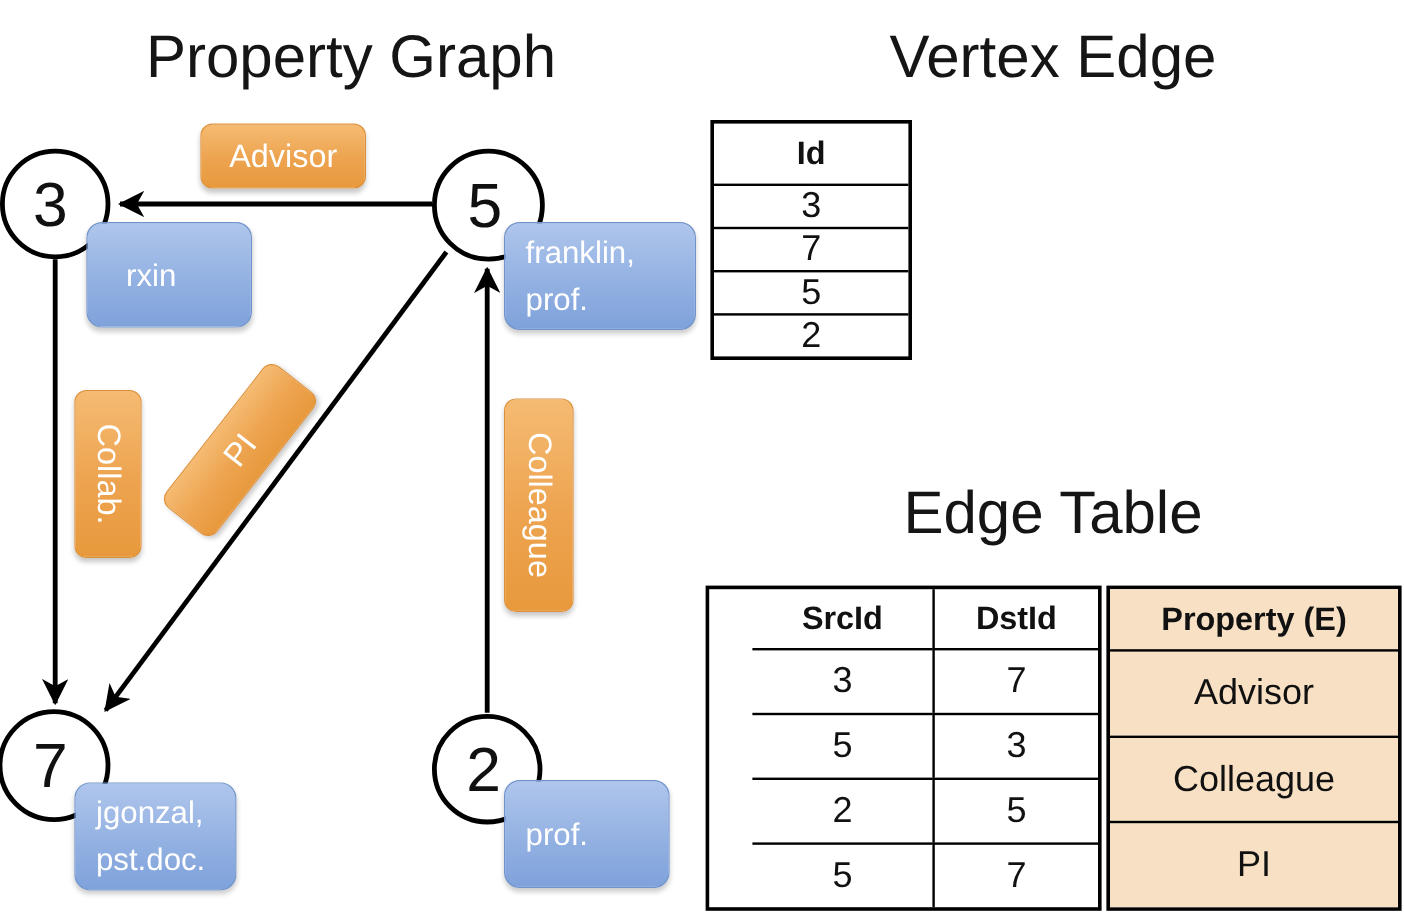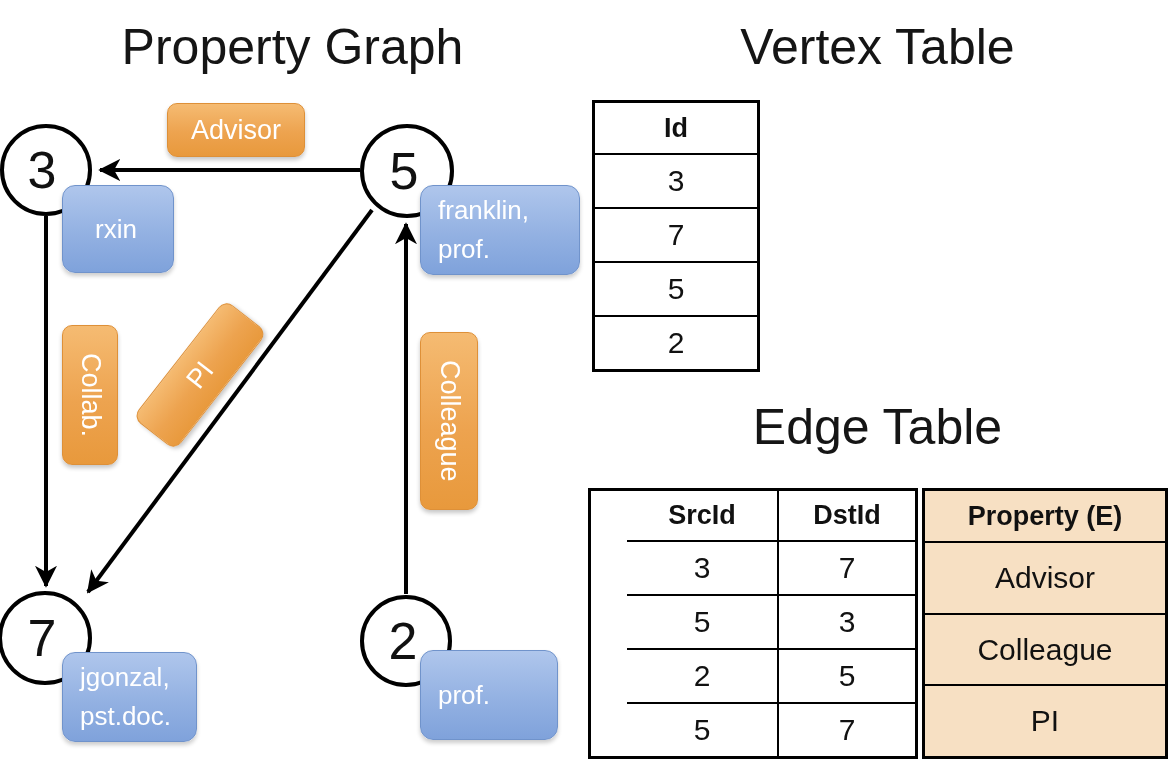--- a/index.html
+++ b/index.html
@@ -26,28 +26,28 @@
   #lbl-advisor   { left:167px; top:103px; width:138px; height:54px; }
   #lbl-collab    { left:62px;  top:325px; width:56px;  height:140px; }
   #lbl-colleague { left:420px; top:332px; width:58px;  height:178px; }
   #lbl-pi        { left:125px; top:348px; width:150px; height:54px; transform:rotate(-52deg); }
 
   .vlabel { position:absolute; display:flex; flex-direction:column; justify-content:center;
             padding-left:17px; gap:2px;
             background:linear-gradient(180deg,#AFC6EC 0%, #93B1E2 55%, #7FA2DB 100%);
             border:1px solid #7093CB; border-radius:13px; color:#fff;
             font-size:26px; line-height:1.42; box-shadow:0 3px 4px rgba(0,0,0,.2); }
-  #vp-rxin     { left:62px;  top:185px; width:112px; height:88px;padding-left:32px; }
+  #vp-rxin     { left:72px;  top:185px; width:138px; height:88px;padding-left:32px; }
   #vp-franklin { left:420px; top:185px; width:160px; height:90px; }
   #vp-jgonzal  { left:62px;  top:652px; width:135px; height:90px; }
   #vp-istoica  { left:420px; top:650px; width:138px; height:90px; }
 
   
   .tbl-wrap { position:absolute; display:flex; }
-  #vertex-table { left:592px; top:100px; width:576px; height:272px; }
+  #vertex-table { left:592px; top:100px; width:576px; height:272px;flex-direction:column; }
   #edge-table   { left:588px; top:488px; width:580px; height:271px; }
 
   .col { display:flex; flex-direction:column; border:3px solid #000; background:#fff; }
   .cell { flex:1 1 0; display:flex; align-items:center; justify-content:center;
           border-top:2px solid #000; font-size:30px; text-align:center; }
   .cell:first-child { border-top:none; }
   .cell.hdr { font-weight:bold; font-size:27px; }
   .cell.hdr { flex:0 0 50px; }
   .blue  .cell { background:#D5DFF2; }
   .peach .cell { background:#F7E0C3; }
@@ -61,21 +61,21 @@
   #et-src-dst .gcell.c2 { border-left:2px solid #000; }
   #et-src-dst .gcell.r0 { border-top:none; font-weight:bold; font-size:27px; }
   #et-prop { width:246px; margin-left:4px; }
 </style>
 </head>
 <body>
 
 <div id="stage">
 
   <div class="big-title" id="t-graph">Property Graph</div>
-  <div class="big-title" id="t-vertex">Vertex Table</div>
+  <div class="big-title" id="t-vertex">Vertex Edge</div>
   <div class="big-title" id="t-edge">Edge Table</div>
 
   <svg id="graph-svg" viewBox="0 0 585 760">
     <defs>
       <marker id="arrow" viewBox="0 0 10 10" refX="9.2" refY="5" markerWidth="5.5" markerHeight="5.5" orient="auto-start-reverse">
         <path d="M0,0 L10,5 L0,10 L2.8,5 Z" fill="#000"></path>
       </marker>
     </defs>
     <line x1="360" y1="170" x2="100" y2="170" stroke="#000" stroke-width="4" marker-end="url(#arrow)"></line>
     <line x1="46" y1="216" x2="46" y2="586" stroke="#000" stroke-width="4" marker-end="url(#arrow)"></line>

